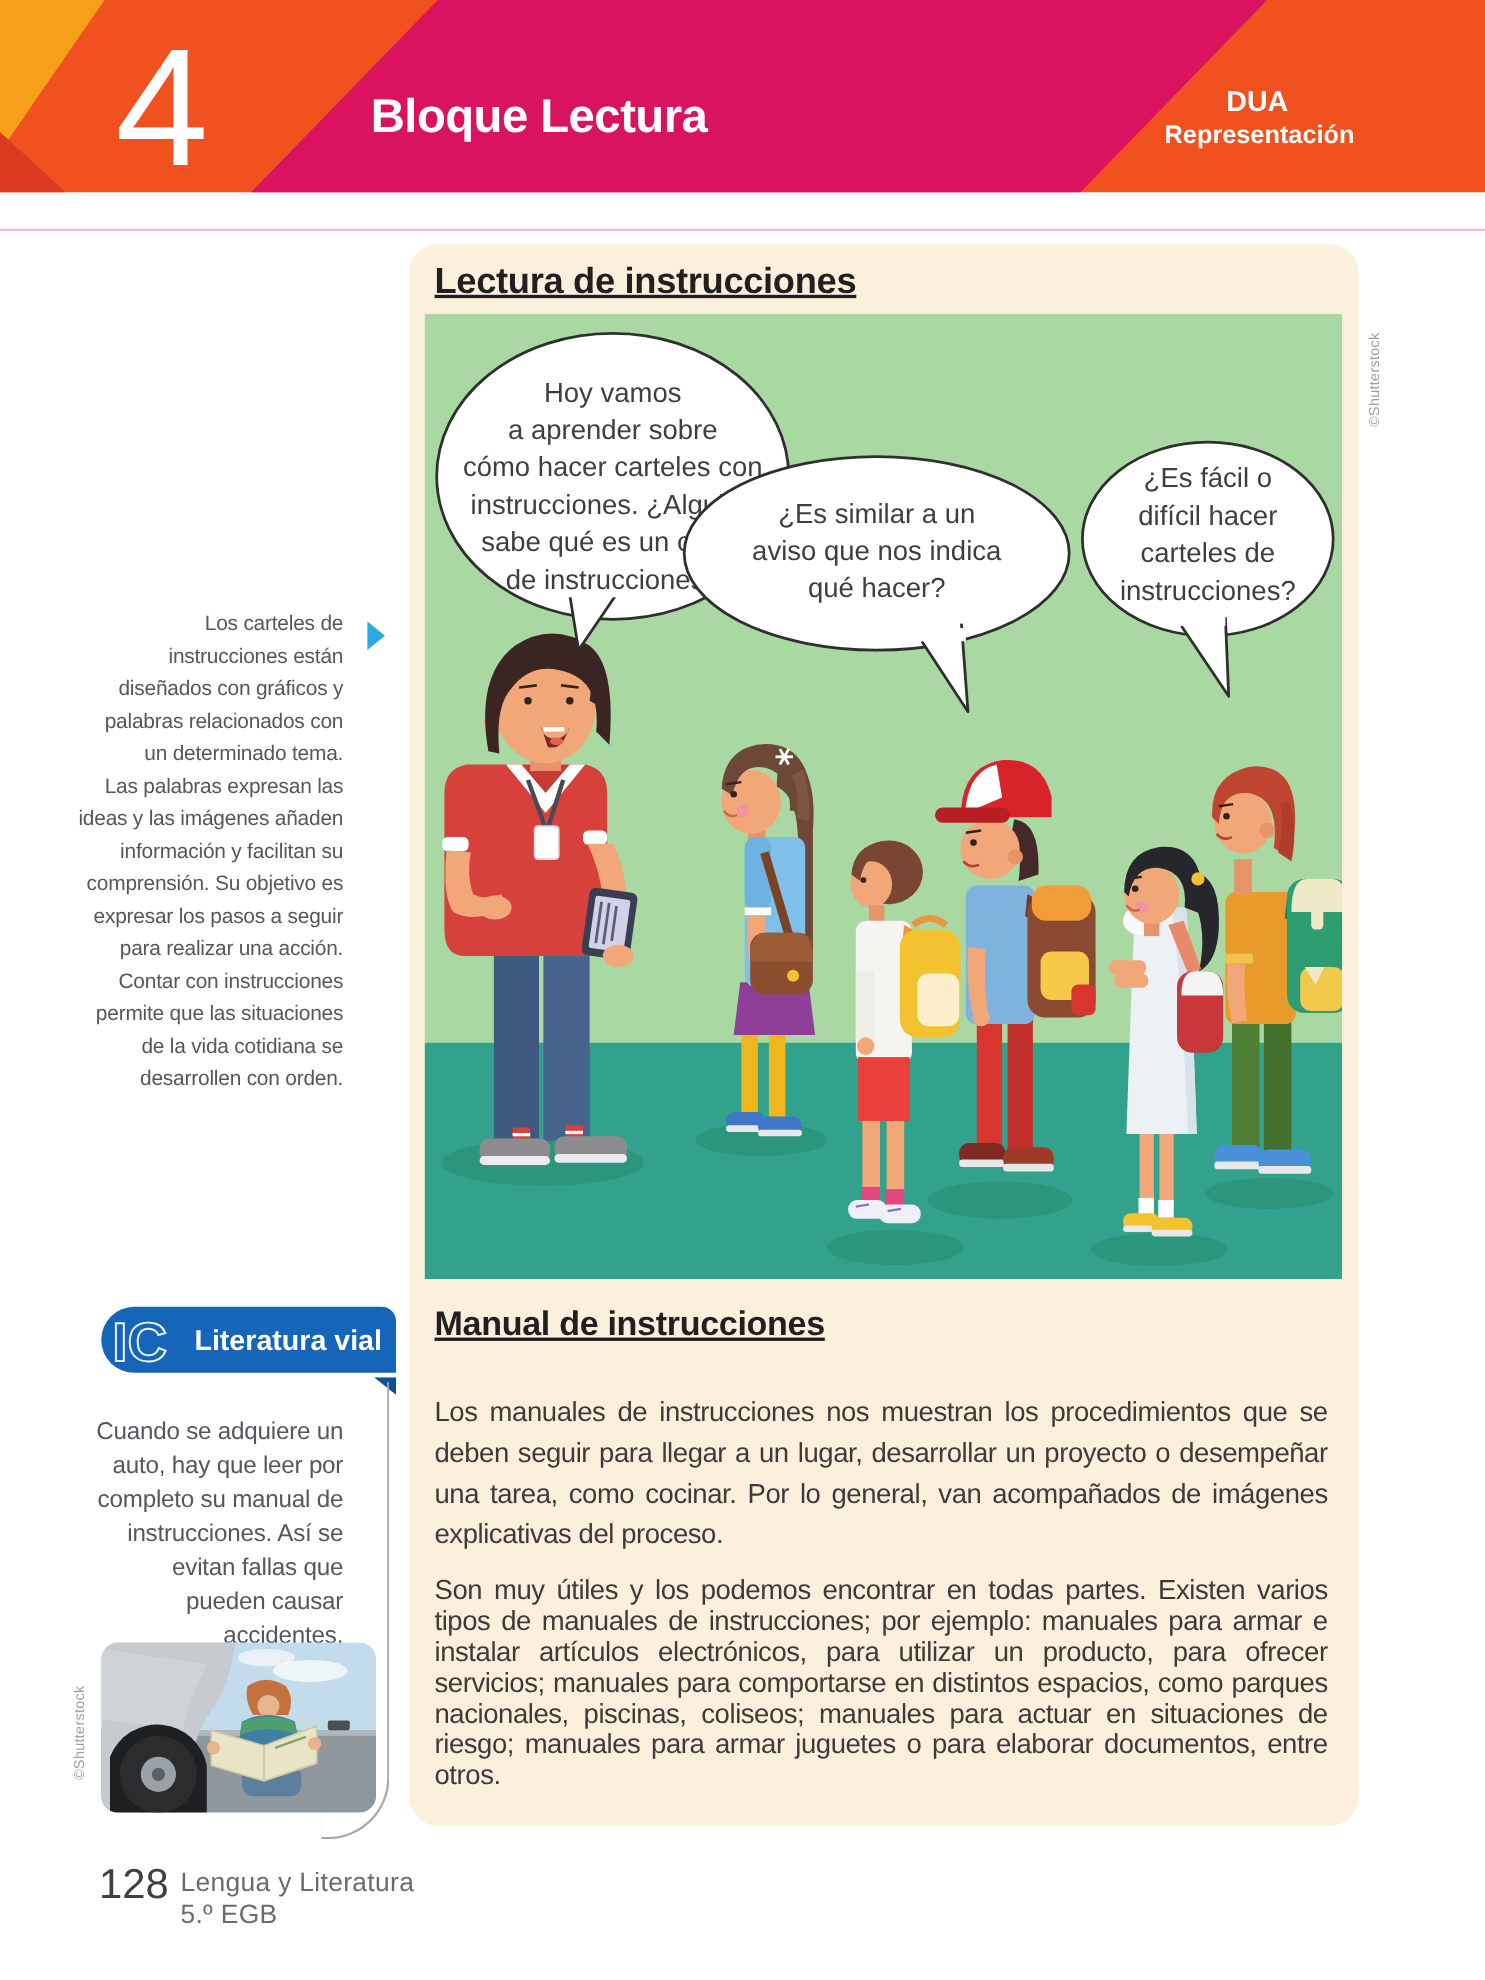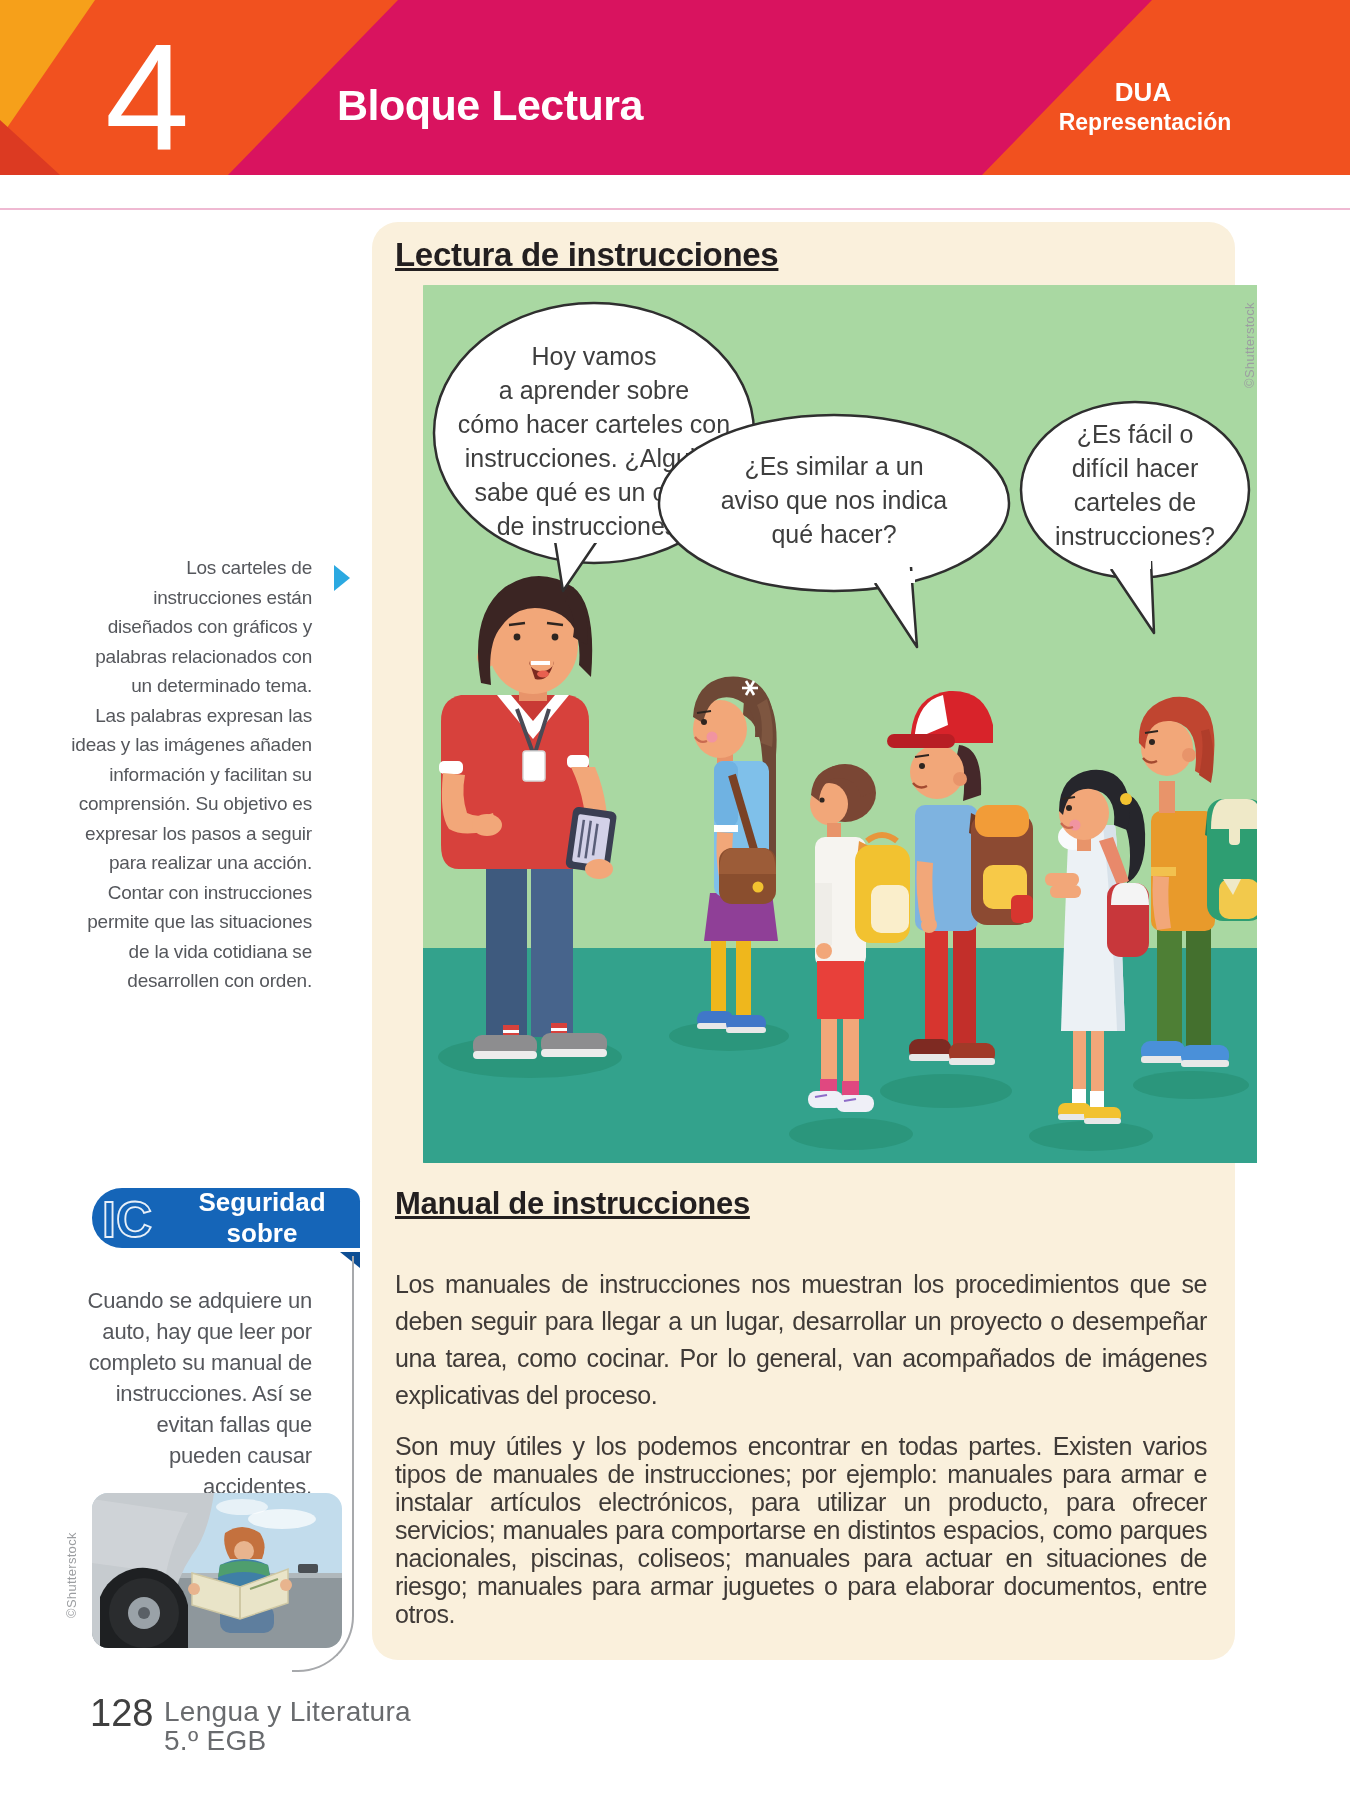--- a/index.html
+++ b/index.html
@@ -13,21 +13,21 @@
   
   .hairline{left:0;top:208px;width:1350px;height:2px;background:#efb9d2;}
 
   
   .cream{left:372px;top:222px;width:863px;height:1438px;background:#faf0dc;border-radius:26px;}
 
   .sec-title{color:#231f20;font-weight:bold;letter-spacing:-0.3px;text-decoration:underline;}
   .sec1-title{left:395px;top:236px;font-size:33px;}
   .sec2-title{left:395px;top:1186px;font-size:31px;}
 
-  .illus-wrap{left:403px;top:285px;width:914px;height:878px;border-radius:22px;overflow:hidden;padding-left:20px;}
+  .illus-wrap{left:366px;top:285px;width:914px;height:878px;border-radius:22px;overflow:hidden;padding-left:20px;}
 
   .para{left:395px;width:812px;color:#3f3a37;font-size:25px;letter-spacing:-0.4px;
         text-align:justify;line-height:37px;margin-top:28px;}
   .para2{line-height:28px;}
 
   
   .margin-note{left:20px;top:553px;width:292px;color:#55575c;font-size:19px;line-height:29.5px;
                text-align:right;white-space:pre-line;letter-spacing:-0.2px;}
   .note-arrow{left:334px;top:565px;width:0;height:0;border-left:16px solid #2ba9e1;
               border-top:13px solid transparent;border-bottom:13px solid transparent;}
@@ -48,21 +48,21 @@
 
   .photo-wrap{left:92px;top:1493px;width:250px;height:155px;border-radius:16px;overflow:hidden;}
 
   .vcredit{color:#9c9ea1;font-size:13px;white-space:nowrap;transform:rotate(-90deg);
            transform-origin:0 0;letter-spacing:0.3px;}
   .credit-right{left:1242px;top:388px;}
   .credit-left{left:64px;top:1618px;}
 
   
   .footer-num{left:90px;top:1692px;font-size:38px;font-weight:normal;color:#404040;letter-spacing:0px;}
-  .footer-title{left:164px;top:1697px;font-size:28px;line-height:29px;color:#696b6e;
+  .footer-title{left:164px;top:1697px;font-size:24px;line-height:29px;color:#696b6e;
                 white-space:pre-line;letter-spacing:0.3px;}
 </style>
 </head>
 <body>
 
 <div class="page">
 
   <div class="abs header">
     <svg width="1350" height="175" viewBox="0 0 1350 175">
       <rect x="0" y="0" width="1350" height="175" fill="#f1511f"></rect>
@@ -335,21 +335,21 @@
 Contar con instrucciones
 permite que las situaciones
 de la vida cotidiana se
 desarrollen con orden.</div>
   <div class="abs note-arrow"></div>
 
   <div class="abs tip-box">
     <svg class="tip-logo" width="70" height="56" viewBox="0 0 70 56">
       <text x="6" y="45" font-size="50" font-weight="bold" fill="none" stroke="#ffffff" stroke-width="1.8" opacity="0.9">IC</text>
     </svg>
-    <div class="tip-title">Seguridad sobre</div>
+    <div class="tip-title">Literatura vial</div>
   </div>
   <svg class="abs tip-tail" width="26" height="18" viewBox="0 0 26 18">
     <polygon points="4,0 24,0 24,16" fill="#0d4e94"></polygon>
   </svg>
 
   <div class="abs tip-note">Cuando se adquiere un
 auto, hay que leer por
 completo su manual de
 instrucciones. Así se
 evitan fallas que

